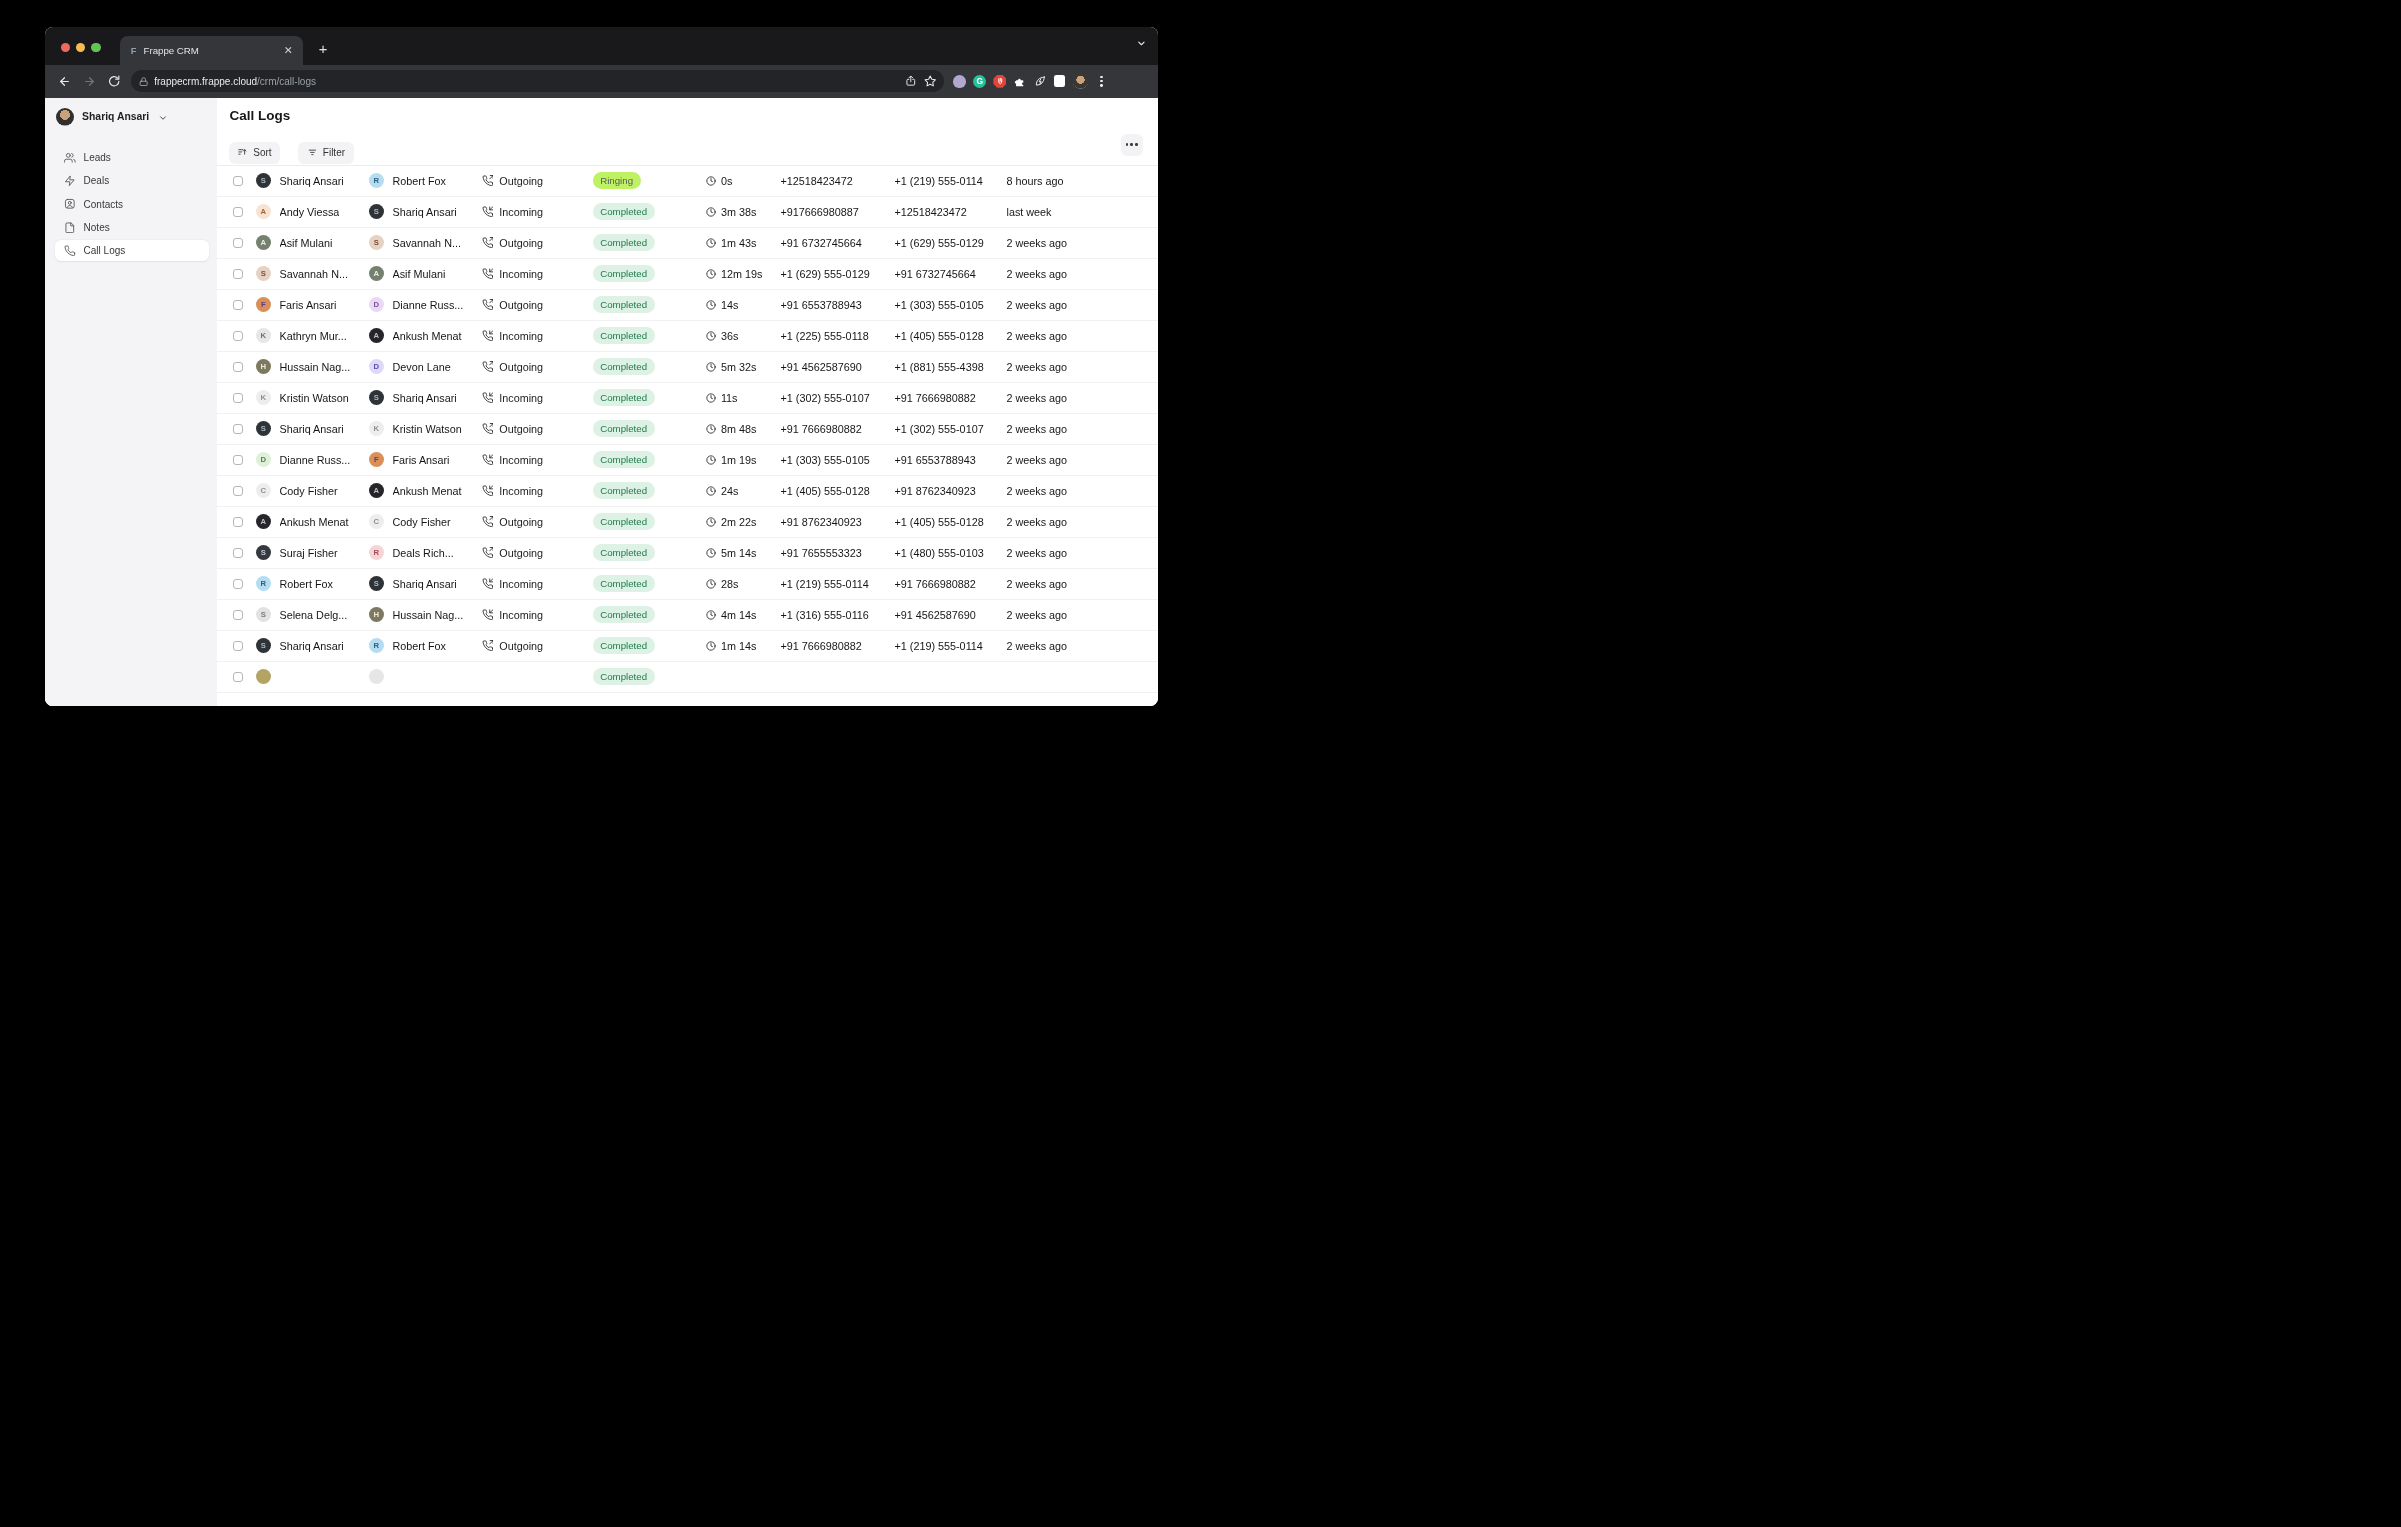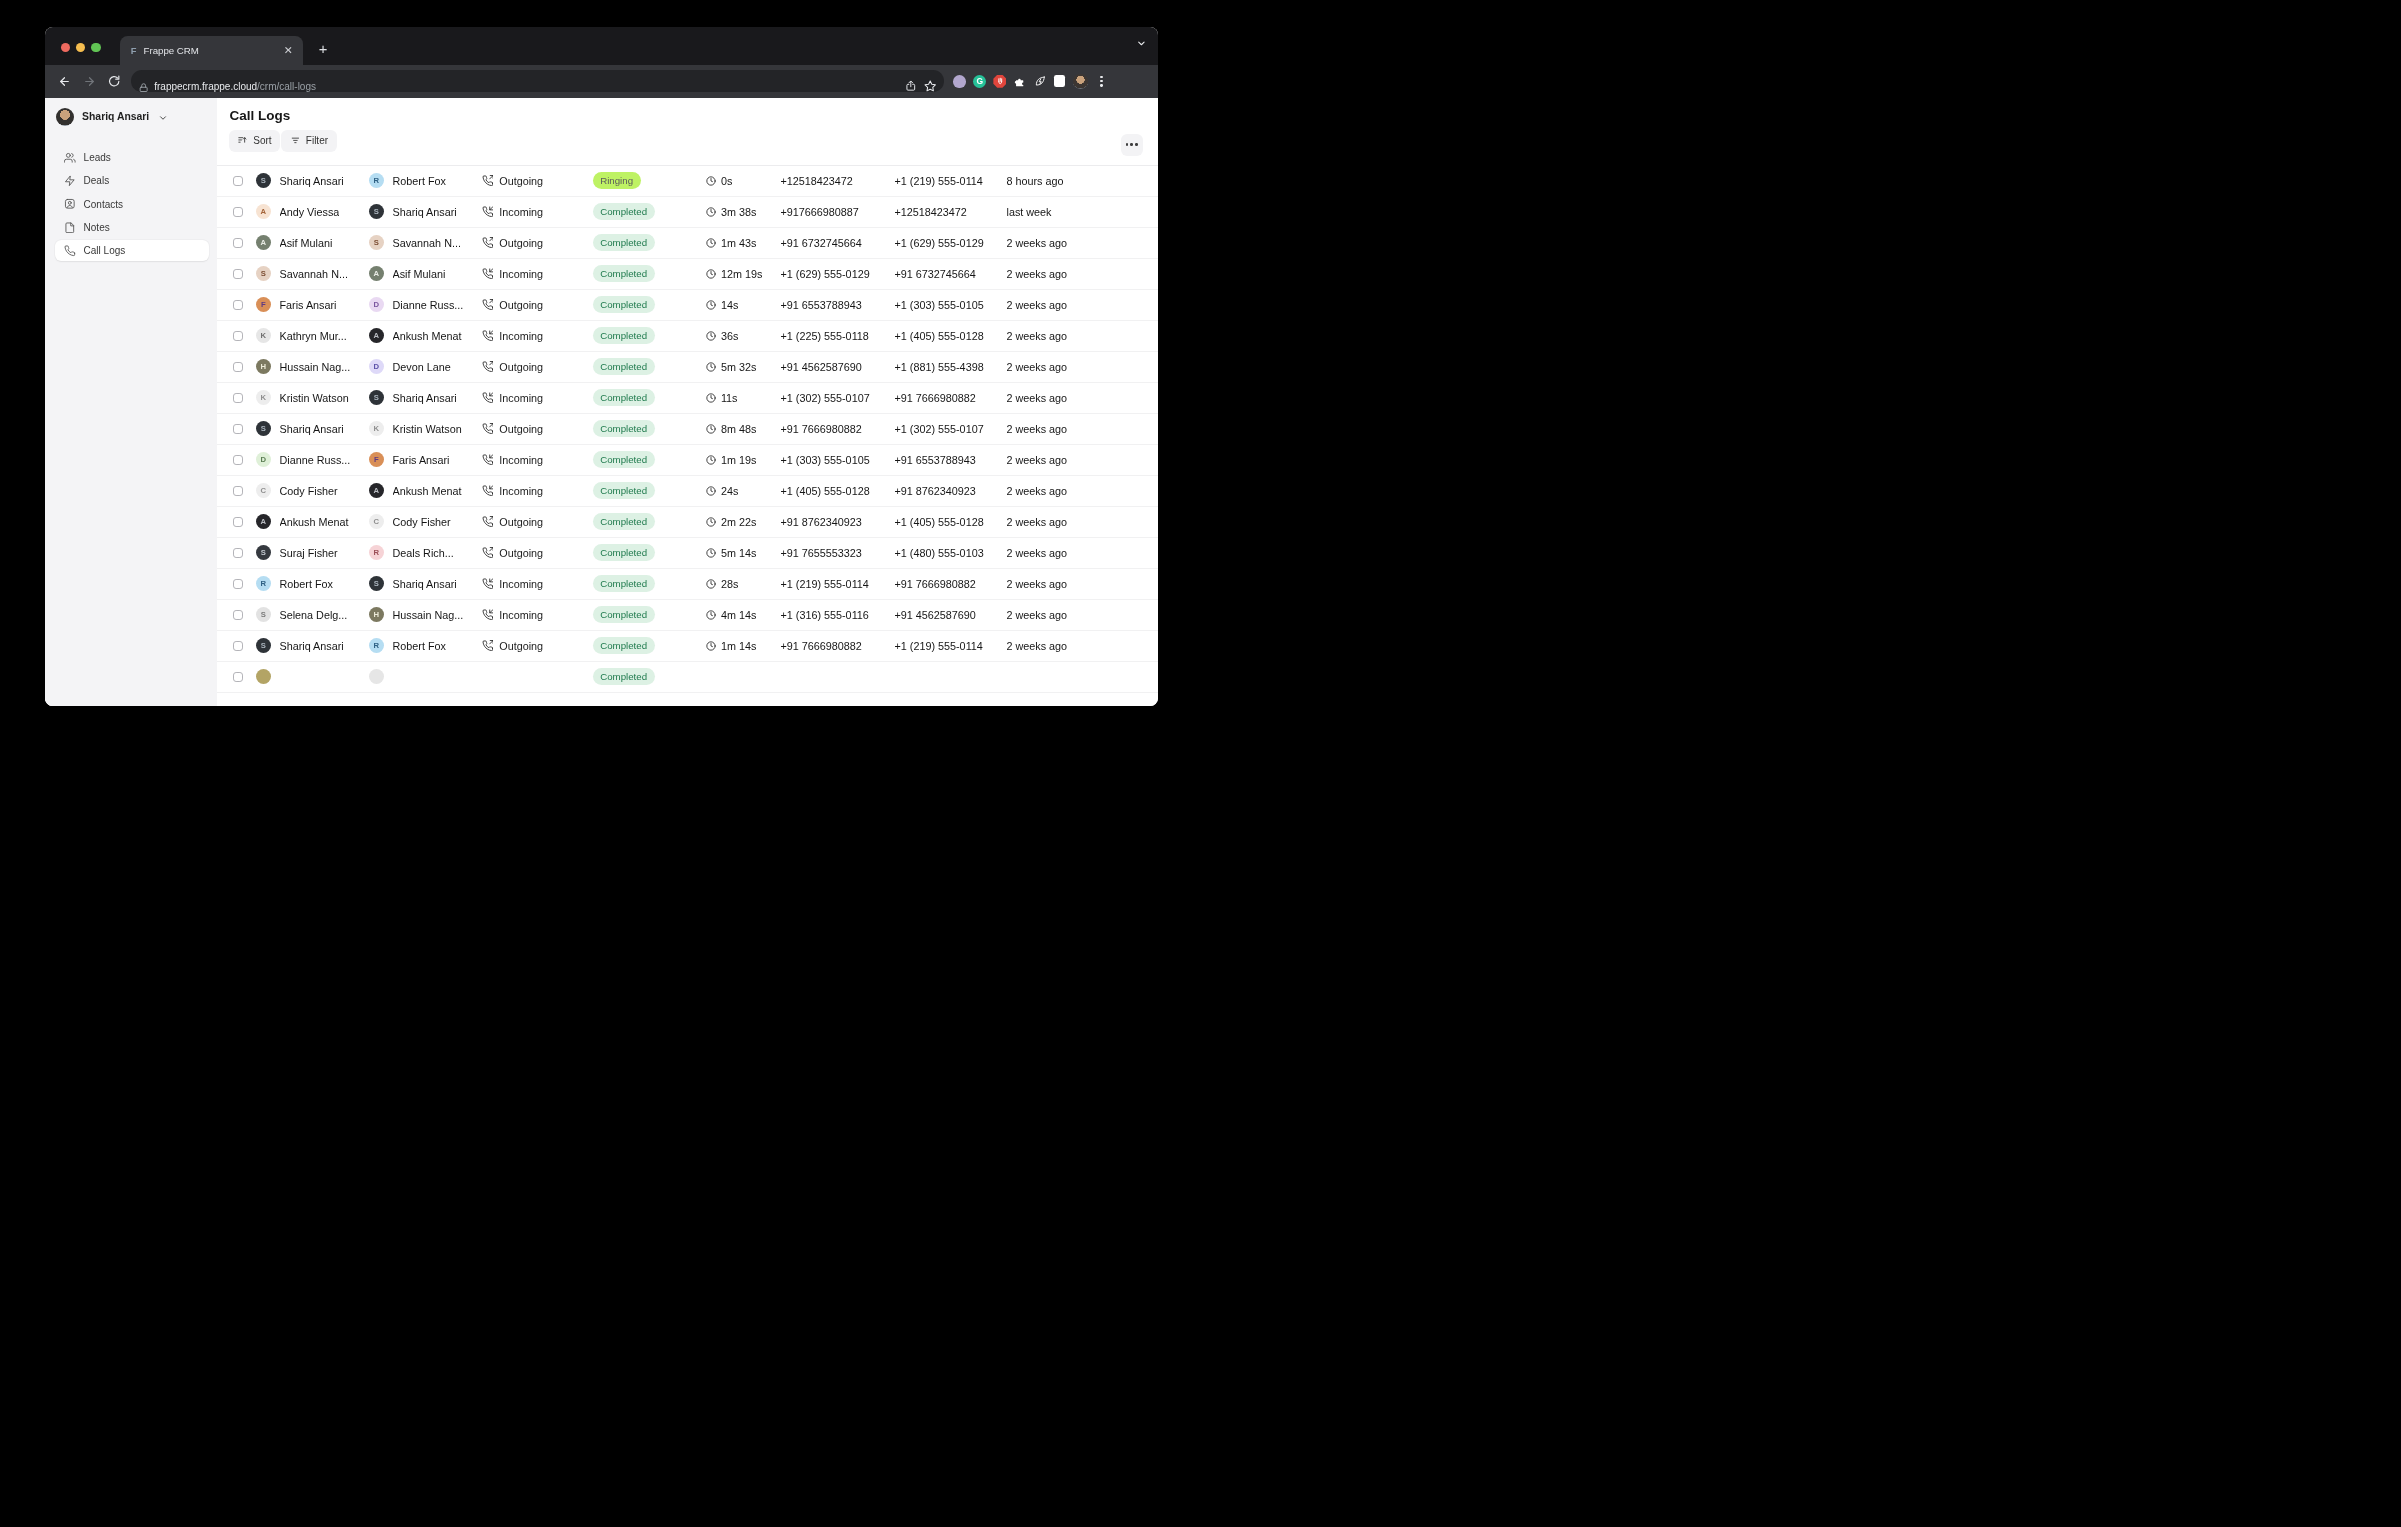--- a/index.html
+++ b/index.html
@@ -15,21 +15,21 @@
   .tab { position:absolute; left:75px; top:9.3px; width:183px; height:29px; background:#35363a;
          border-radius:7.7px 7.7px 0 0; display:flex; align-items:center; padding:0 7.7px 0 10.8px; }
   .tab-title { color:#e2e4e8; font-size:9.7px; flex:1; margin-left:7px; white-space:nowrap; overflow:hidden; }
   .tab-close { color:#cfd1d5; font-size:10.8px; width:14px; height:14px; line-height:13px; text-align:center; border-radius:3.1px; cursor:default; }
   .newtab { position:absolute; left:268px; top:13px; color:#dfe1e5; font-size:14.7px; width:20px; height:20px; text-align:center; line-height:19.3px; border-radius:4.6px; }
   .tab-chevron { position:absolute; right:10.8px; top:10.8px; color:#e8eaed; }
 
   .toolbar { height:32.5px; background:#35363a; flex:none; display:flex; align-items:center; padding:0 7.7px; position:relative; }
   .nav-ic { width:20px; height:20px; display:flex; align-items:center; justify-content:center; margin:0 2.3px; border-radius:50%; }
   .omnibox { flex:none; width:813px; height:21.7px; margin-left:4.6px; background:#232427; border-radius:10.8px;
-             display:flex; align-items:flex-end; padding:0 7.7px; }
+             display:flex; align-items:center; padding:0 7.7px; }
   .omni-url { font-size:10px; margin-left:6.2px; white-space:nowrap; overflow:hidden; flex:1; }
   .omni-host { color:#e8eaed; } .omni-path { color:#9aa0a6; }
   .omni-actions { display:flex; align-items:center; gap:7.7px; }
   .ext-zone { display:flex; align-items:center; gap:7px; margin-left:9.3px; }
   .ext { width:13px; height:13px; display:flex; align-items:center; justify-content:center; }
   .ext-octocat { width:13px; height:13px; border-radius:50% 50% 46% 46%; background:#b2a7ce; }
   .ext-grammarly { width:13px; height:13px; border-radius:50%; background:#26c198; color:#fff; font-size:8.5px; font-weight:bold; text-align:center; line-height:13px; }
   .ext-adblock { width:13px; height:13px; background:#e0453c; clip-path:polygon(30% 0,70% 0,100% 30%,100% 70%,70% 100%,30% 100%,0 70%,0 30%); display:flex; align-items:center; justify-content:center; }
   .ext-sidebar { width:10.8px; height:11.6px; background:#fff; border-radius:2.3px; }
   .chrome-avatar { width:14.7px; height:14.7px; border-radius:50%; background:radial-gradient(circle at 50% 38%, #c9a27c 0 34%, #3c3632 35% 70%, #6b6f74 71%); }
@@ -44,21 +44,21 @@
                  background:radial-gradient(circle at 50% 38%, #c9a27c 0 34%, #32302e 35% 72%, #87909a 73%); }
   .user-name { font-size:10.4px; font-weight:bold; color:#1f1f1f; }
   .user-chevron { color:#4a4a4a; margin-left:1.5px; margin-top:1.5px; }
   .nav { margin-top:21px; display:flex; flex-direction:column; gap:2.3px; }
   .nav-item { display:flex; align-items:center; gap:7.7px; height:21px; padding:0 6.2px 0 9.3px; border-radius:6.2px; color:#383838; font-size:10px; }
   .nav-item svg { flex:none; color:#525252; }
   .nav-item.active { background:#fff; box-shadow:0 0.8px 1.5px rgba(0,0,0,.07), 0 0 0 0.8px rgba(0,0,0,.02); }
 
   .main { flex:1; position:relative; min-width:0; }
   .page-title { position:absolute; left:12.4px; top:10px; font-size:13.5px; font-weight:bold; color:#171717; }
-  .btn-row { position:absolute; left:11.6px; top:32px; display:flex; gap:1px; }
+  .btn-row { position:absolute; left:11.6px; top:44px; display:flex; gap:18px; }
   .soft-btn { height:22.4px; background:#f3f3f5; border:none; border-radius:6.2px; display:flex; align-items:center; gap:5.4px;
               padding:0 8.5px; font-size:10px; color:#333; font-family:inherit; }
   .more-btn { position:absolute; right:15.5px; top:36px; width:21.7px; height:22.4px; background:#f3f3f5; border:none; border-radius:6.2px;
               display:flex; align-items:center; justify-content:center; gap:2.3px; }
   .more-btn i { width:2.5px; height:2.5px; border-radius:50%; background:#3f3f3f; display:block; }
   .hdr-divider { position:absolute; left:0; right:0; top:67px; height:0.8px; background:#ececee; }
 
   .table { position:absolute; left:0; right:0; top:68px; bottom:0; overflow:hidden; }
   .tgrid { display:grid; grid-template-columns:23px 113px 113px 111px 113px 75px 114px 112px 1fr;
            align-items:center; padding-left:15.5px; }

